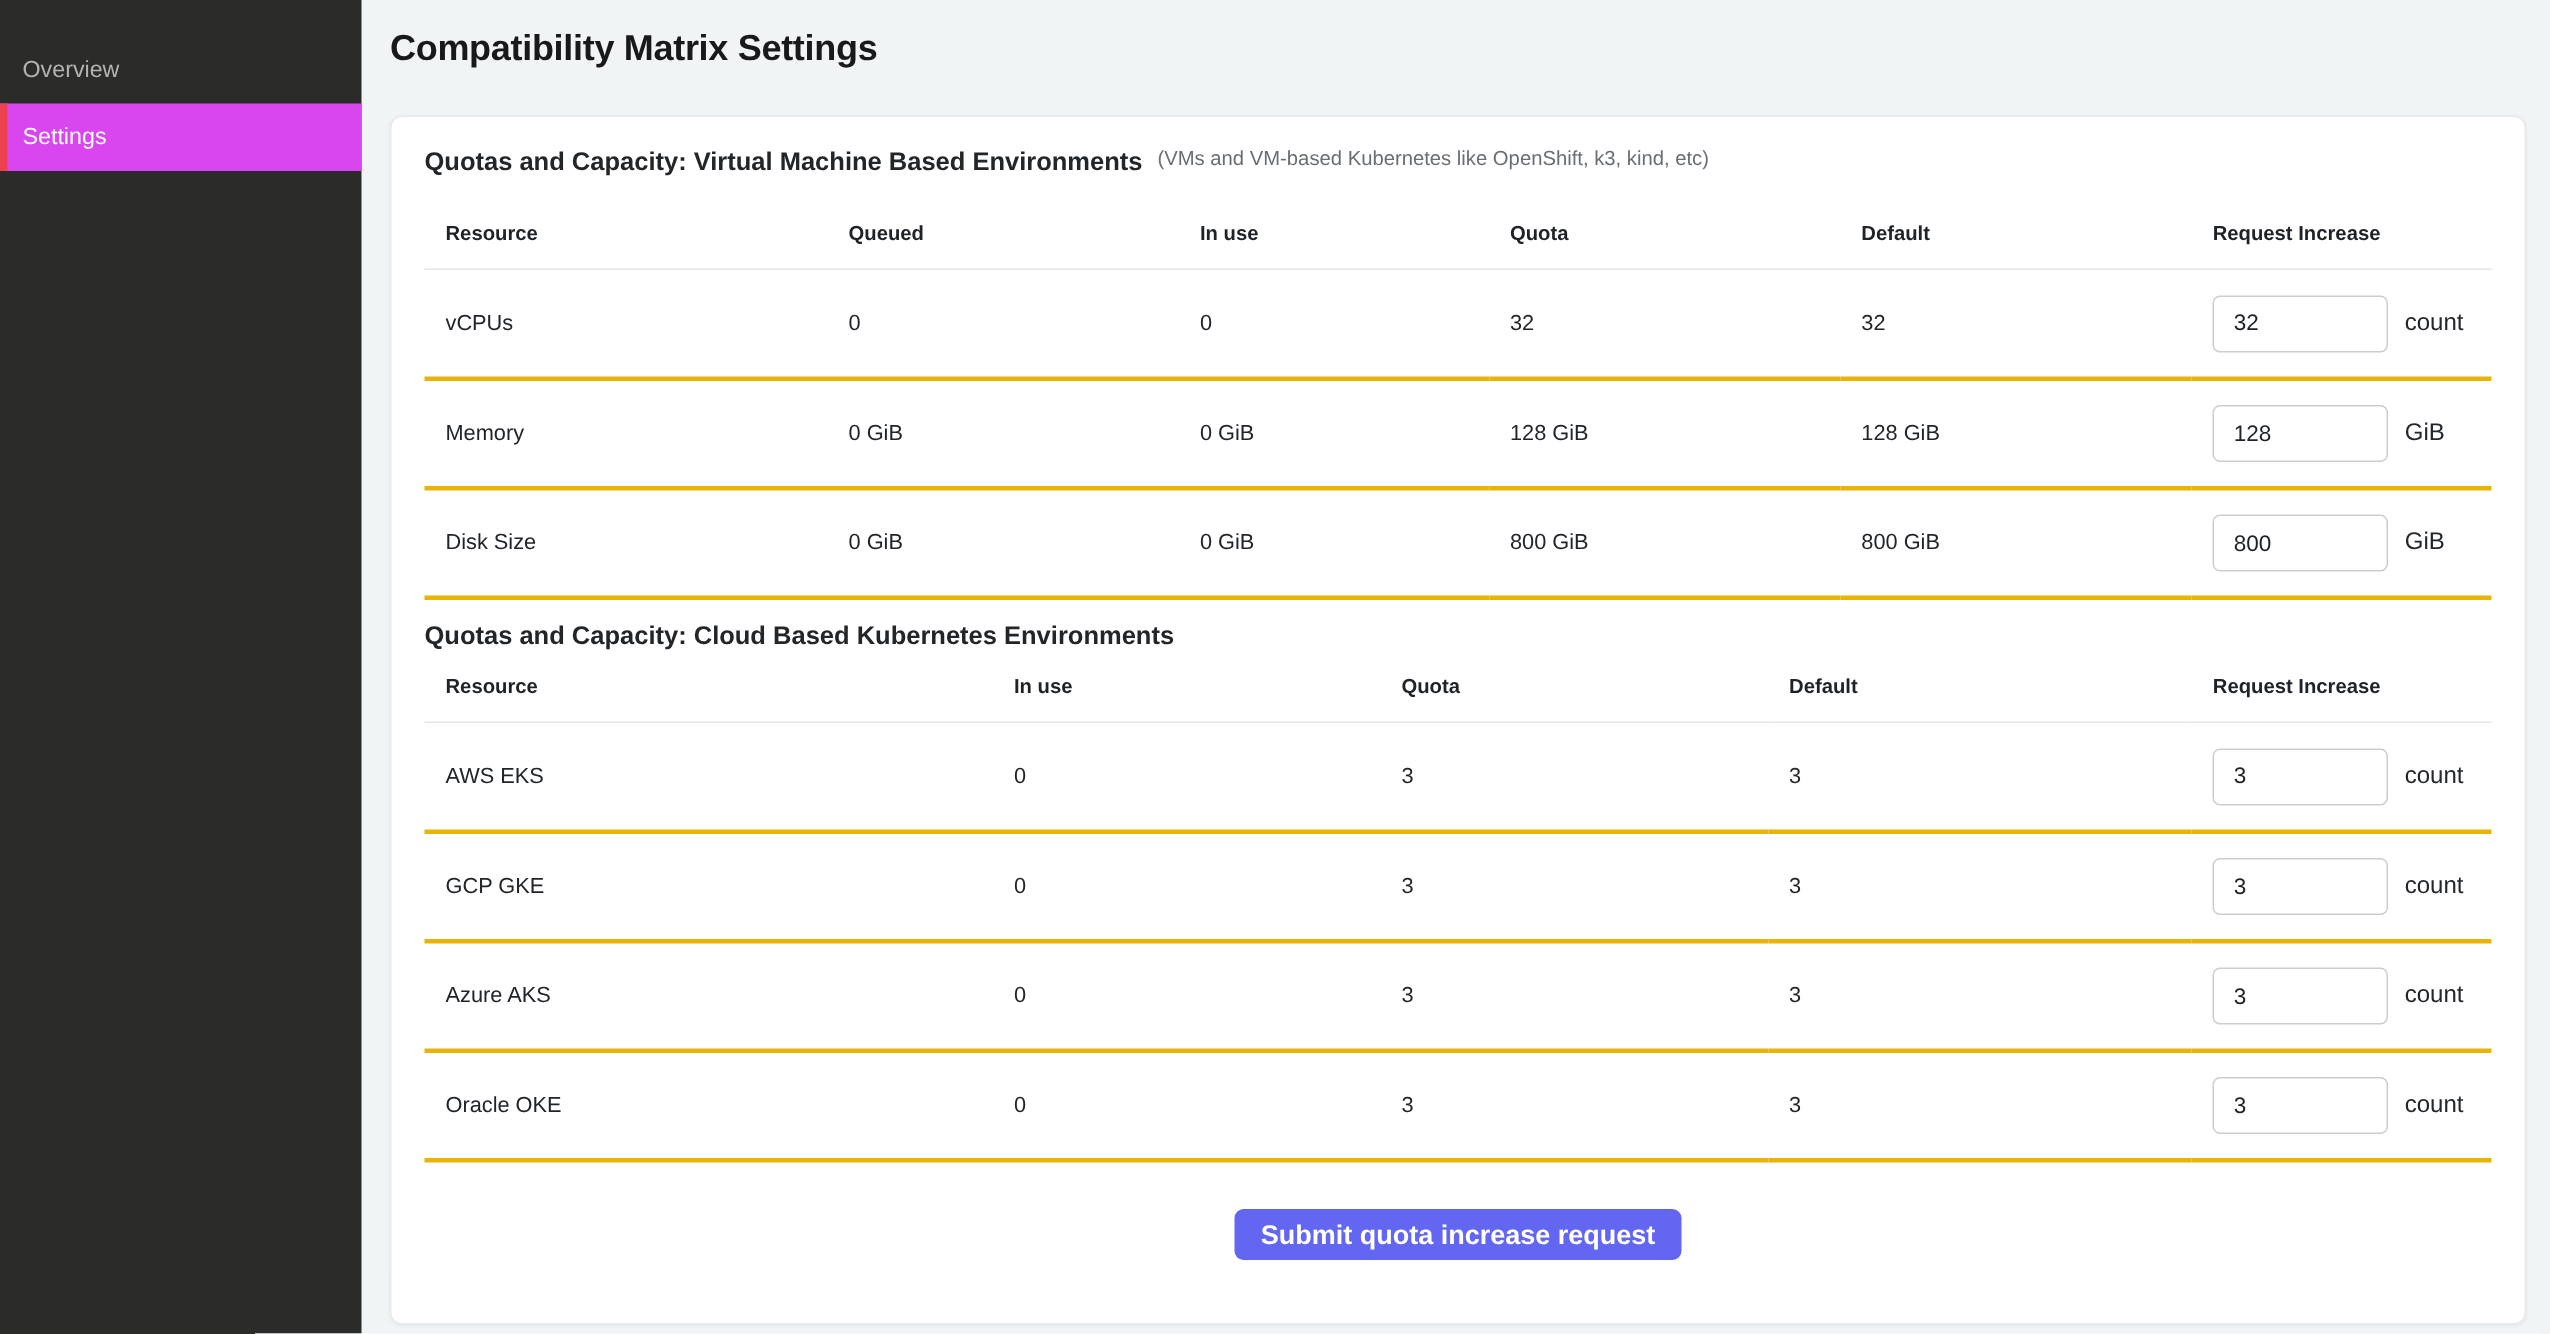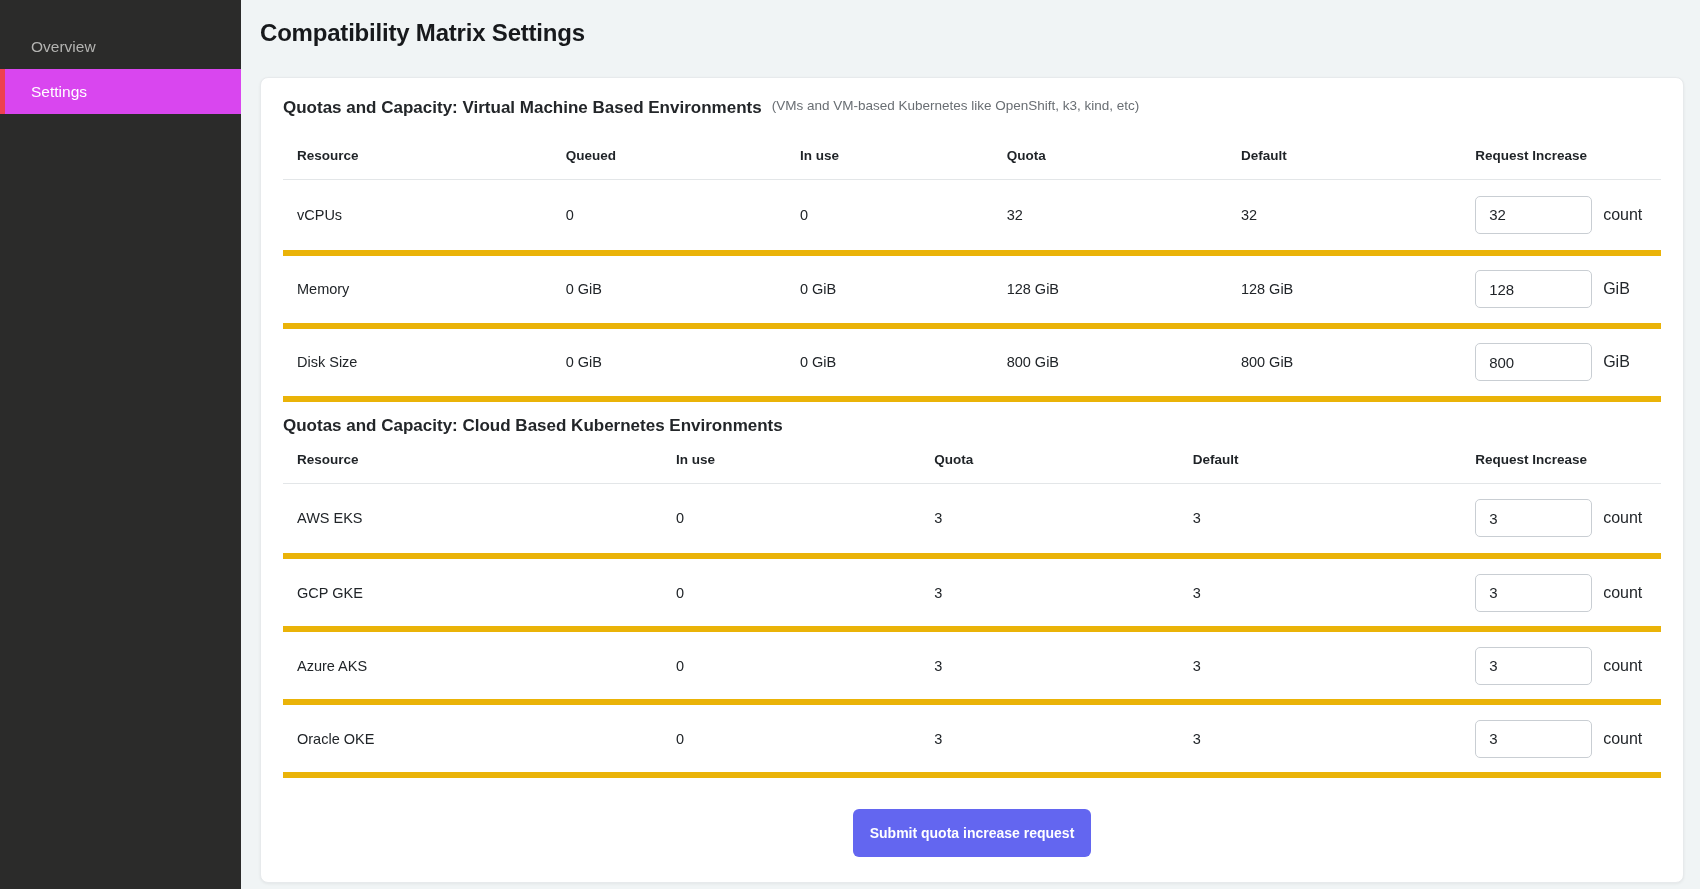--- a/index.html
+++ b/index.html
@@ -14,21 +14,21 @@
 
   
   .sidebar {
     width: 241px; flex-shrink: 0;
     background: #2b2b2a;
     padding-top: 24px;
   }
   .side-item {
     height: 45px;
     display: flex; align-items: center;
-    padding-left: 26px;
+    padding-left: 10px;
     border-left: 5px solid transparent;
     font-size: 15.5px;
     color: #b3b3b1;
     cursor: pointer;
   }
   .side-item.active {
     background: #d946ef;
     border-left-color: #ee4150;
     color: #ffffff;
   }
@@ -61,41 +61,41 @@
     font-size: 13.5px; font-weight: 700; color: #1f2327;
     padding: 30px 14px 16px;
     border-bottom: 1px solid #e3e6e8;
     white-space: nowrap;
   }
   .section-compact th { padding-top: 16px; }
   td {
     font-size: 14.5px; color: #212529;
     padding: 0 14px;
     height: 73px;
-    border-bottom: 6px solid #eab308;
+    border-bottom: 3px solid #eab308;
     white-space: nowrap;
   }
   .req-cell { display: flex; align-items: center; gap: 11px; }
   input.req {
     width: 117px; height: 38px;
     border: 1px solid #c9ced3; border-radius: 5px;
     padding: 0 13px;
     font-size: 15px; color: #1e2226;
     font-family: "Liberation Sans", sans-serif;
     background: #fff;
   }
   .unit { font-size: 16px; color: #23272b; }
 
   
   .footer { display: flex; justify-content: center; padding-top: 31px; }
   .submit-btn {
     background: #6366f0; color: #ffffff;
     border: none; border-radius: 6px;
-    height: 48px; padding: 0 17px;
-    font-size: 14px; font-weight: 700;
+    height: 34px; padding: 0 17px;
+    font-size: 18px; font-weight: 700;
     font-family: "Liberation Sans", sans-serif;
     cursor: pointer;
   }
 </style>
 </head>
 <body>
 
 <nav class="sidebar" id="sidebar">
     <div class="side-item">
       <span>Overview</span>

